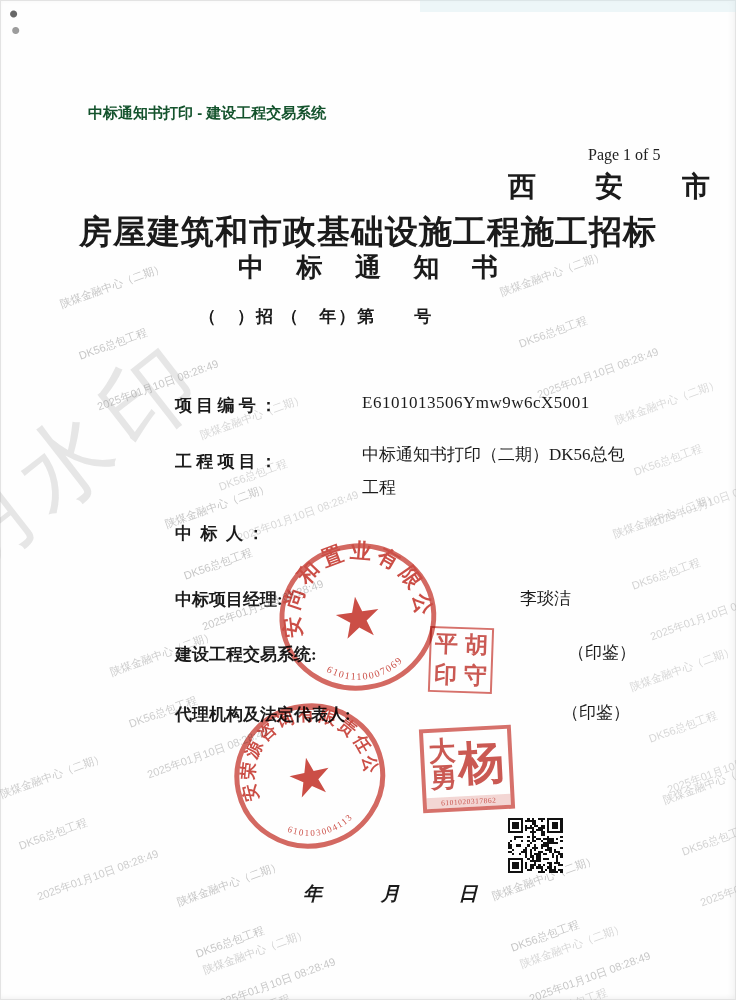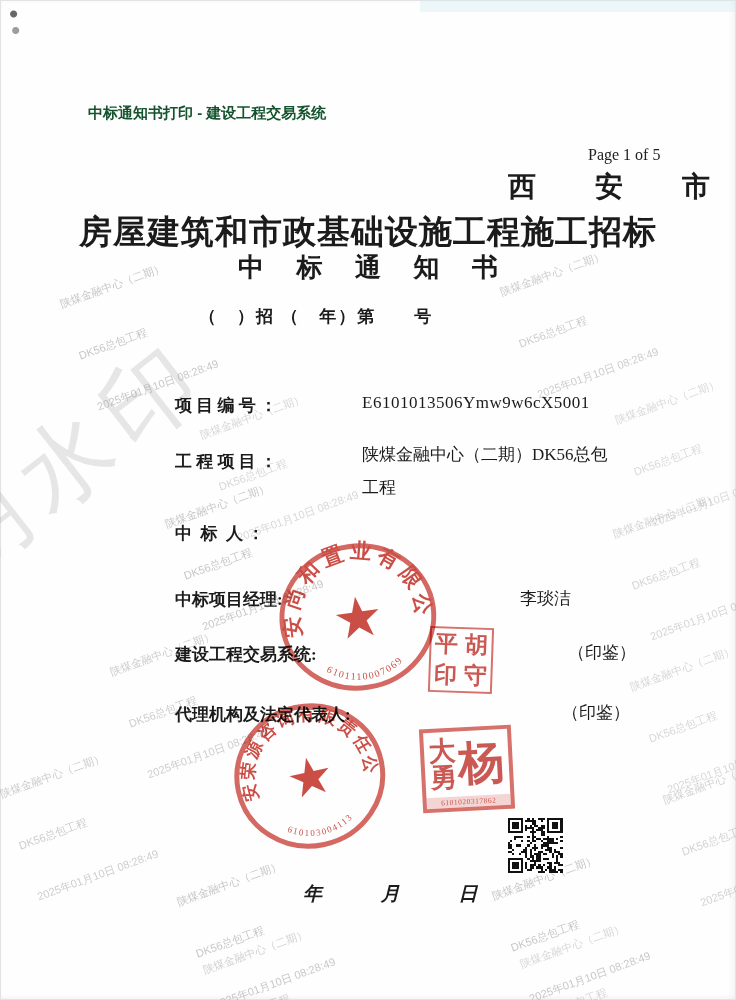--- a/index.html
+++ b/index.html
@@ -140,21 +140,21 @@
 
   <div class="abs title1">西 安 市</div>
   <div class="abs title2">房屋建筑和市政基础设施工程施工招标</div>
   <div class="abs title3">中 标 通 知 书</div>
   <div class="abs docnum">（　）招 （　年）第　　号</div>
 
   <div class="abs flabel lbl1">项 目 编 号 ：</div>
   <div class="abs fvalue val1">E6101013506Ymw9w6cX5001</div>
 
   <div class="abs flabel lbl2">工 程 项 目 ：</div>
-  <div class="abs fvalue val2a">陕煤金融中心（二期）DK56总包</div>
+  <div class="abs fvalue val2a">中标通知书打印（二期）DK56总包</div>
   <div class="abs fvalue val2b">工程</div>
 
   <div class="abs flabel lbl3">中  标  人 ：</div>
 
   <div class="abs flabel lbl4">中标项目经理:</div>
   <div class="abs fvalue val4">李琰洁</div>
 
   <div class="abs flabel lbl5">建设工程交易系统:</div>
   <div class="abs fvalue val5">（印鉴）</div>
 

